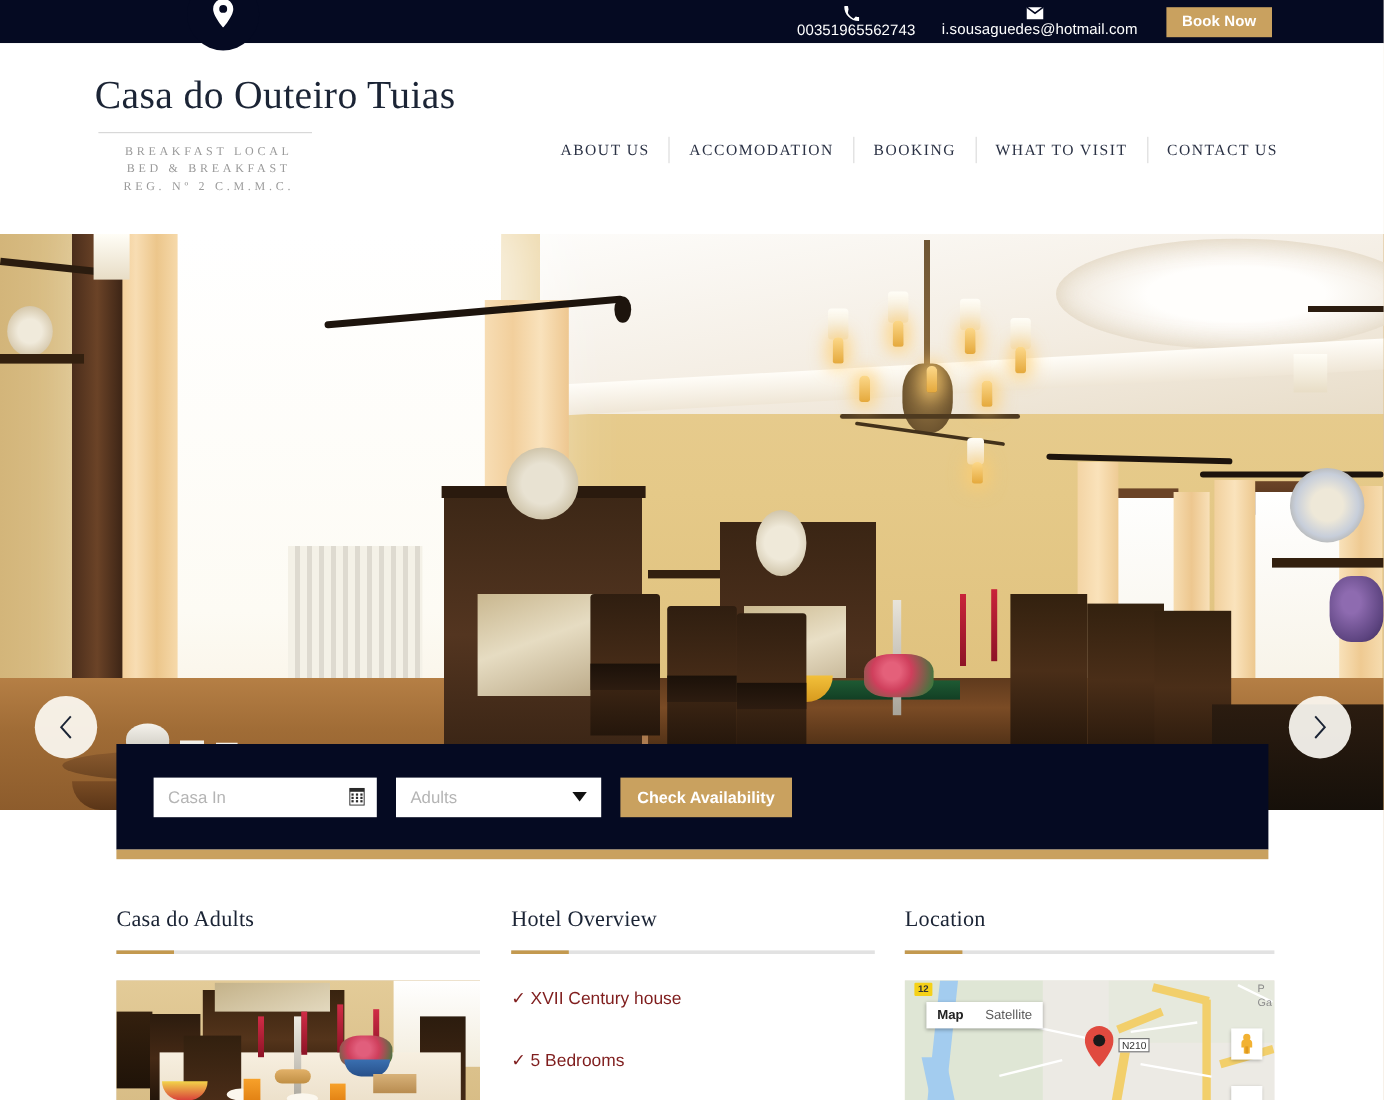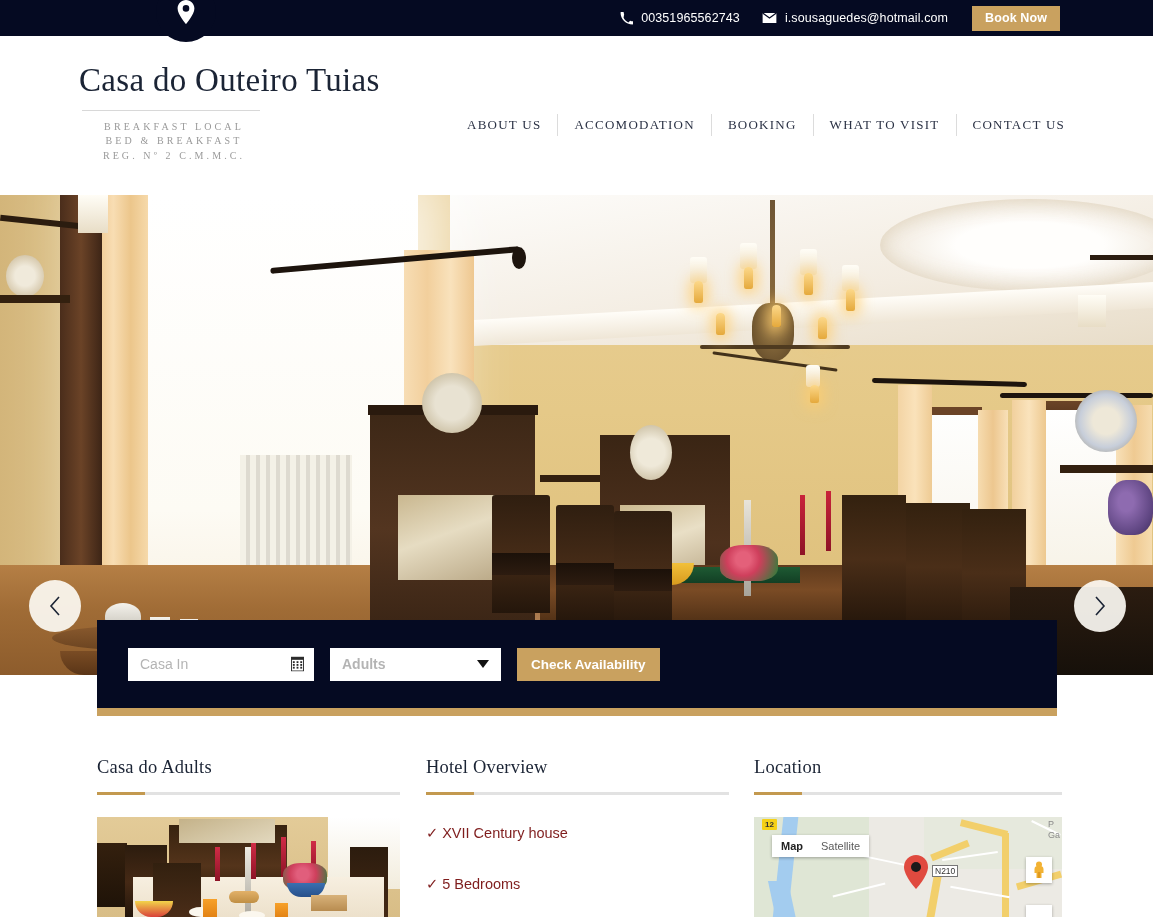--- a/index.html
+++ b/index.html
@@ -19,20 +19,21 @@
     background: #050a22;
     display: flex; align-items: center; justify-content: flex-end;
     padding-right: 93px;
   }
   .topbar-item {
     display: flex; align-items: center;
     color: #ffffff;
     font-size: 12.5px;
     margin-left: 22px;
     white-space: nowrap;
+    flex-direction: column;
   }
   .topbar-item .ic { display: inline-flex; margin-right: 8px; }
   .topbar-text { color: #ffffff; letter-spacing: .1px; }
   .book-now {
     background: #c9a15f;
     color: #ffffff;
     font-size: 12.5px;
     font-weight: bold;
     padding: 5px 13px 6px;
     margin-left: 24px;
@@ -421,21 +422,21 @@
     display:flex;
   }
   .bk-select {
     position:relative;
     width:171px; height:33px;
     background:#ffffff;
     display:flex; align-items:center;
     margin-right:16px;
     cursor:pointer;
   }
-  .bk-select .ph { font-size:14px; color:#b4b4b4; padding-left:12px;font-weight:bold; }
+  .bk-select .ph { font-size:14px; color:#b4b4b4; padding-left:12px; }
   .bk-caret {
     position:absolute; right:12px; top:50%; transform:translateY(-50%);
     width:0;height:0;
     border-left:6px solid transparent;
     border-right:6px solid transparent;
     border-top:8px solid #111;
   }
   .bk-btn {
     background:#c9a15f; color:#ffffff;
     font-size:13.5px; font-weight:bold;

